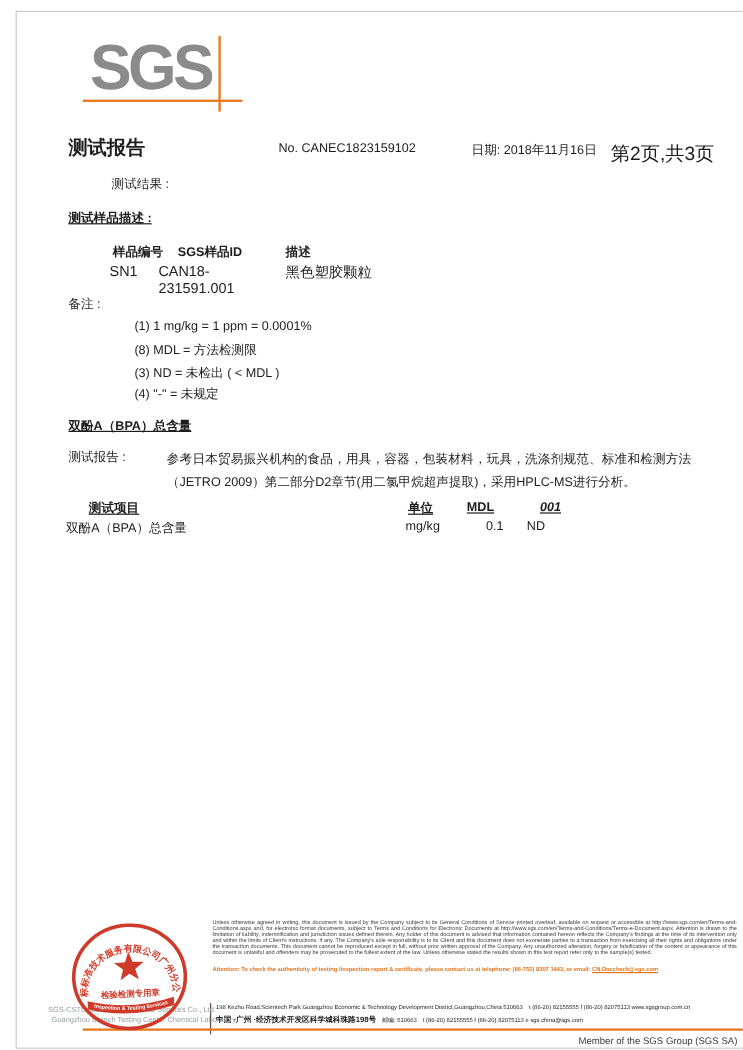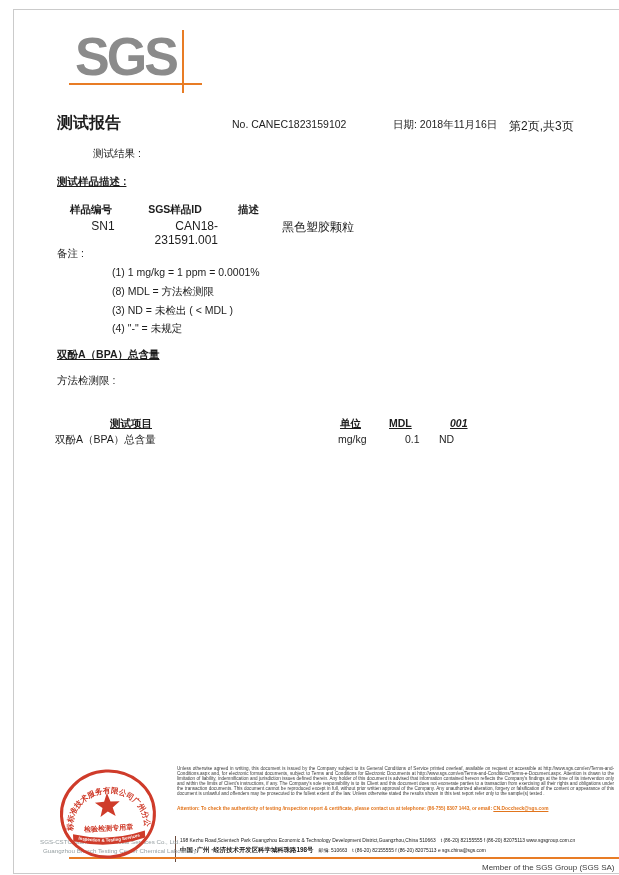--- a/index.html
+++ b/index.html
@@ -15,45 +15,45 @@
   
   .logo-text { position:absolute; left:63px; top:31px; font-size:52px; font-weight:bold;
     letter-spacing:-3px; color:#8b8b8b; line-height:52px; transform:scaleY(1.02); }
   .logo-hline { position:absolute; left:57px; top:83px; width:133px; height:2px; background:#e87c25; }
   .logo-vline { position:absolute; left:170px; top:30px; width:2px; height:63px; background:#e87c25; }
 
   
   .doc-title { position:absolute; left:45px; top:113px; font-size:16px; font-weight:bold; }
   .report-no { position:absolute; left:220px; top:118px; font-size:10.5px; }
   .report-date { position:absolute; left:381px; top:118px; font-size:10.5px; }
-  .report-page { position:absolute; left:497px; top:118px; font-size:12px; }
+  .report-page { position:absolute; left:497px; top:118px; font-size:16px; }
 
   .results-label { position:absolute; left:45px; top:147px; font-size:10.5px;margin-left:36px; }
 
   .sample-heading { position:absolute; left:45px; top:175px; font-size:10.5px; font-weight:bold; text-decoration:underline; }
 
   .s-col-h { position:absolute; top:203px; font-size:10.5px; font-weight:bold;text-align:right; }
   .s-col-v { position:absolute; top:219px; font-size:12px; }
-  .sc1h { left:58px; width:66px; text-align:left; }
+  .sc1h { left:58px; width:66px; text-align:right; }
   .sc2h { left:123px; width:80px; text-align:center; }
   .sc3h { left:226px; }
   .sc1v { left:58px; width:66px; text-align:center; }
-  .sc2v { left:120px; width:86px; text-align:right; }
-  .sc3v { left:226px;margin-left:44px; }
+  .sc2v { left:120px; width:86px; text-align:left; }
+  .sc3v { left:226px; }
 
   .notes-label { position:absolute; left:45px; top:247px; font-size:10.5px; }
   .note-item { position:absolute; left:100px; font-size:10.5px; }
 
   .bpa-heading { position:absolute; left:45px; top:348px; font-size:10.5px; font-weight:bold; text-decoration:underline; }
   .method-label { position:absolute; left:45px; top:374px; font-size:10.5px; }
   .method-text { position:absolute; left:127px; top:374px; width:437px; font-size:10.5px; line-height:18.5px; text-align:justify; }
 
   .t-h { position:absolute; top:417px; font-size:10.5px; font-weight:bold; text-decoration:underline; }
   .t-v { position:absolute; top:433px; font-size:10.5px; }
-  .tc1h { left:62px;margin-left:36px; } .tc2h { left:328px; } .tc3h { left:377px; }
+  .tc1h { left:62px; } .tc2h { left:328px; } .tc3h { left:377px; }
   .tc4h { left:425px; font-style:italic; font-weight:bold;padding-left:13px; }
   .tc1v { left:43px; } .tc2v { left:326px;text-align:right; } .tc3v { left:381px;padding-left:12px; } .tc4v { left:427px; }
 
   
   .disclaimer { position:absolute; left:165px; top:767px; width:437px;
     font-size:4.6px; line-height:4.9px; text-align:justify; color:#3c3c3c; }
   .attention { position:absolute; left:165px; top:806px; width:437px;
     font-size:4.8px; line-height:5.4px; font-weight:bold; color:#e2751d; text-align:justify; }
   .attention .email { text-decoration:underline; }
 
@@ -98,21 +98,22 @@
   <div class="s-col-v sc2v">CAN18-231591.001</div>
   <div class="s-col-v sc3v">黑色塑胶颗粒</div>
 
   <div class="notes-label">备注 :</div>
   <div class="note-item" style="top:266px">(1) 1 mg/kg = 1 ppm = 0.0001%</div>
   <div class="note-item" style="top:285px">(8) MDL = 方法检测限</div>
   <div class="note-item" style="top:304px">(3) ND = 未检出 ( &lt; MDL )</div>
   <div class="note-item" style="top:322px">(4) "-" = 未规定</div>
 
   <div class="bpa-heading">双酚A（BPA）总含量</div>
-  <div class="method-label">方法检测限 :</div>
+  <div class="method-label">测试报告 :</div>
+  <div class="method-text">参考日本贸易振兴机构的食品，用具，容器，包装材料，玩具，洗涤剂规范、标准和检测方法（JETRO 2009）第二部分D2章节(用二氯甲烷超声提取)，采用HPLC-MS进行分析。</div>
 
   <div class="t-h tc1h">测试项目</div>
   <div class="t-h tc2h">单位</div>
   <div class="t-h tc3h">MDL</div>
   <div class="t-h tc4h">001</div>
   <div class="t-v tc1v">双酚A（BPA）总含量</div>
   <div class="t-v tc2v">mg/kg</div>
   <div class="t-v tc3v">0.1</div>
   <div class="t-v tc4v">ND</div>
 

